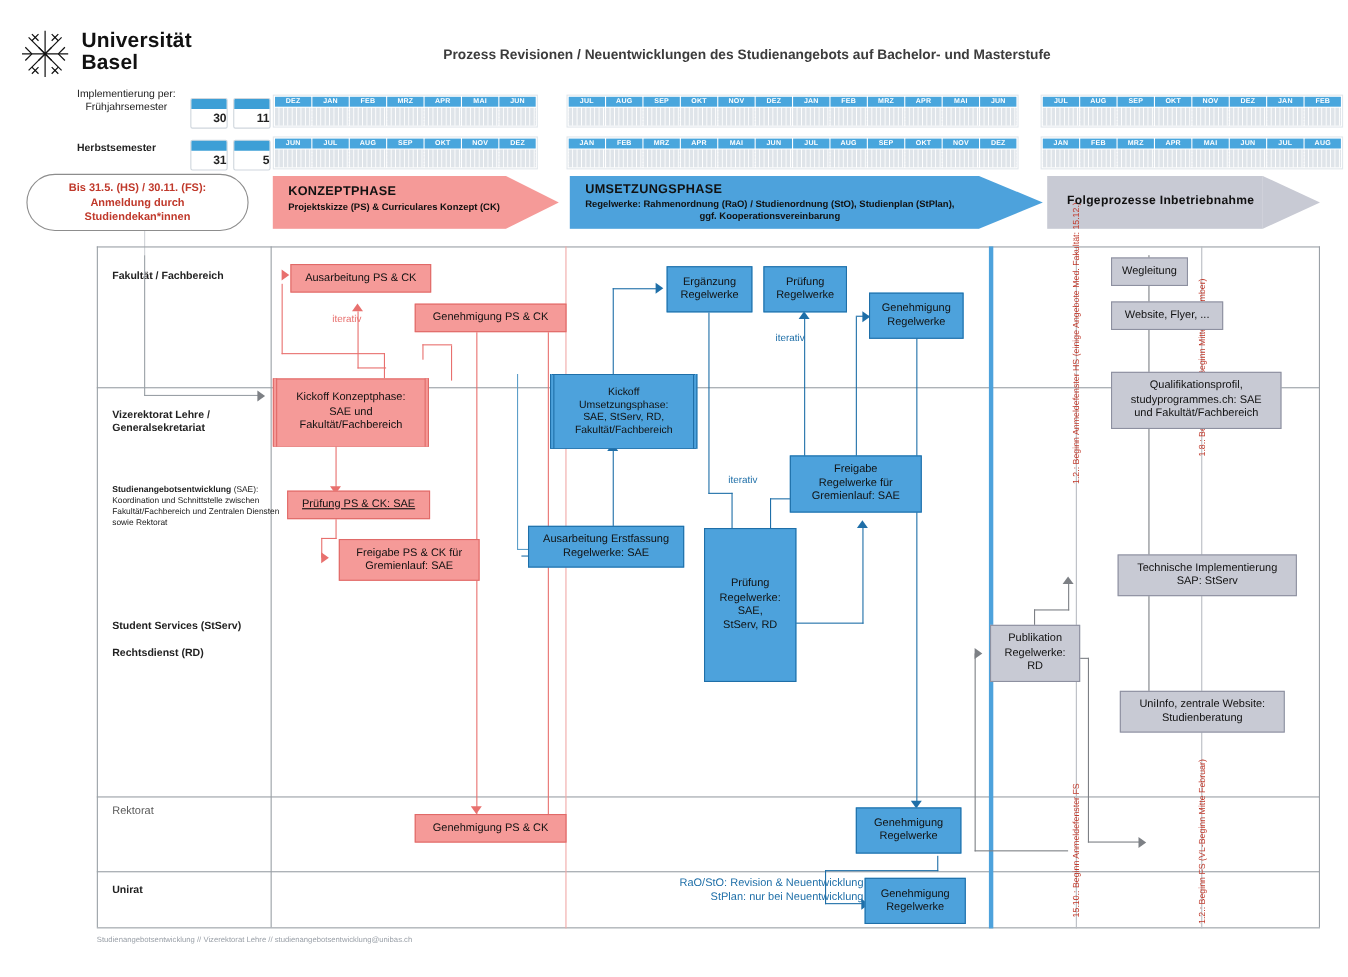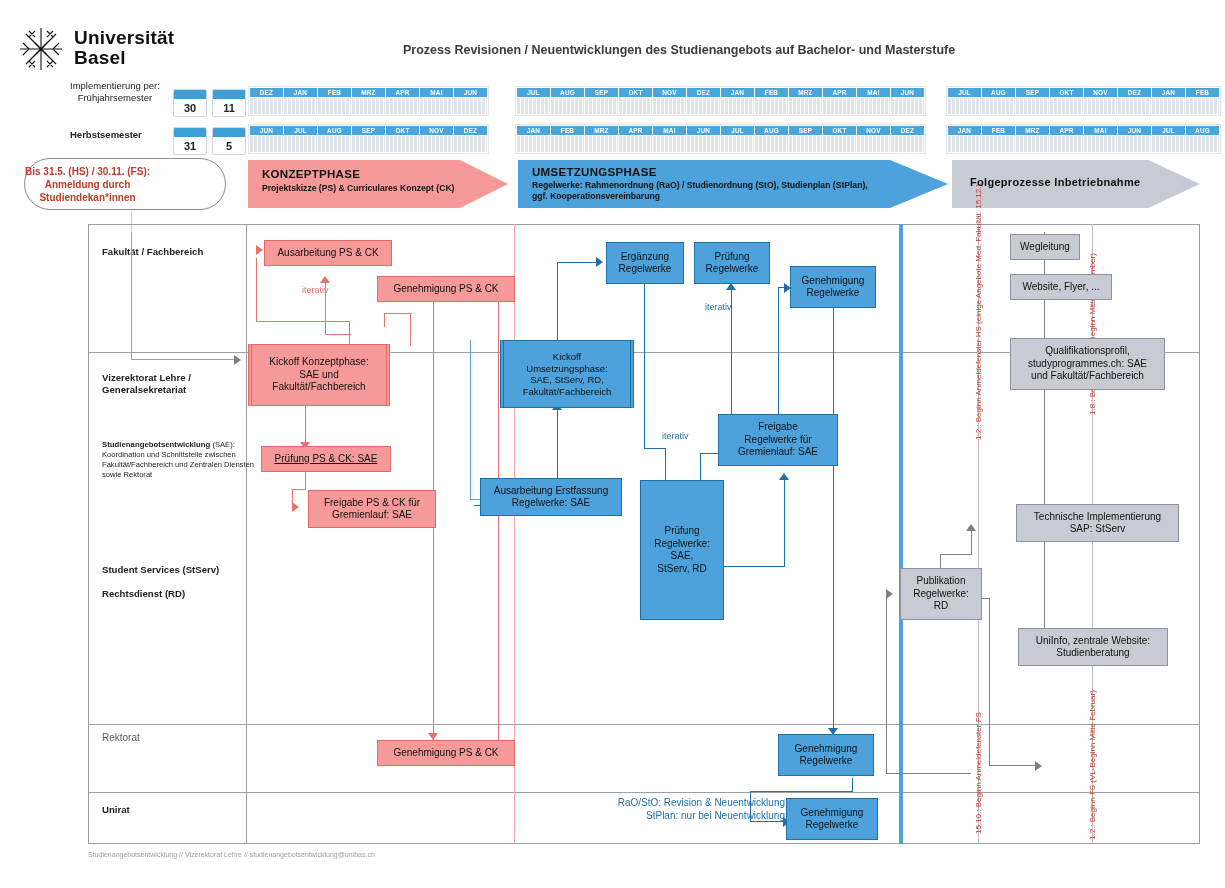--- a/index.html
+++ b/index.html
@@ -12,21 +12,21 @@
   #logo .wordmark{position:absolute;left:56px;top:2px;font-size:19px;font-weight:bold;
       line-height:20px;letter-spacing:.2px;color:#111;}
   #doc-title{left:403px;top:43px;font-size:12.5px;font-weight:bold;color:#3c3c3c;
       white-space:nowrap;}
   #footer-note{left:88px;top:851px;font-size:7px;color:#9aa0a8;white-space:nowrap;}
   
   .impl-label{font-size:9.5px;color:#222;line-height:11.5px;}
   .numbox{position:absolute;width:34px;height:28px;border:1px solid #cfd6dd;
       background:#fff;border-radius:2px;box-sizing:border-box;}
   .numbox .cap{height:9px;background:#3d9fd6;border-radius:1px 1px 0 0;}
-  .numbox .val{height:19px;line-height:19px;text-align:center;font-size:11px;
+  .numbox .val{height:19px;line-height:19px;text-align:right;font-size:11px;
       font-weight:bold;color:#222;}
   
   .monthstrip{position:absolute;display:flex;background:#fff;border:1px solid #e2e7ec;
       box-sizing:border-box;padding:1px;}
   .mcell{width:33px;margin-right:1px;}
   .mcell:last-child{margin-right:0;}
   .mcell .mh{height:9px;background:#49a6dd;color:#fff;font-size:6.4px;font-weight:bold;
       letter-spacing:.2px;text-align:center;line-height:9px;}
   .mcell .mb{height:16px;background:#fff;
       background-image:
@@ -37,21 +37,21 @@
   
   .banner{position:absolute;box-sizing:border-box;}
   .banner .body{position:absolute;left:0;top:0;height:100%;}
   .banner .tip{position:absolute;top:0;width:0;height:0;}
   .banner .txt{position:absolute;left:14px;top:8px;z-index:3;}
   .banner .t1{font-size:11.5px;font-weight:bold;letter-spacing:.3px;color:#111;}
   .banner .t2{font-size:8.6px;font-weight:bold;color:#111;margin-top:3px;line-height:11px;}
   
   #note-anmeldung{left:24px;top:158px;width:202px;height:52px;border:1.2px solid #8d8d8d;
       border-radius:26px;background:#fff;display:flex;align-items:center;
-      justify-content:flex-start;text-align:center;font-size:10px;font-weight:bold;
+      justify-content:center;text-align:center;font-size:10px;font-weight:bold;
       color:#c0392b;line-height:13px;box-sizing:border-box;}
   
   #lanes{left:88px;top:224px;width:1112px;height:620px;}
   .lane-h{position:absolute;left:0;width:1112px;height:1px;background:#9aa0a6;}
   .lane-v{position:absolute;top:0;width:1px;background:#9aa0a6;}
   .lane-label{position:absolute;left:14px;color:#222;}
   .lane-label.b{font-size:9.6px;font-weight:bold;line-height:12px;}
   .lane-label.sm{font-size:7.6px;line-height:10px;width:160px;}
   .lane-label.sm b{font-size:7.8px;}
   
@@ -377,21 +377,21 @@
     <div class="t1">KONZEPTPHASE</div>
     <div class="t2">Projektskizze (PS) &amp; Curriculares Konzept (CK)</div>
   </div>
 </div>
 
 <div class="banner" style="left:518px;top:160px;width:430px;height:48px;">
   <div class="body" style="width:372px;background:#4da2dc;"></div>
   <div class="tip" style="left:372px;border-top:24px solid transparent;border-bottom:24px solid transparent;border-left:58px solid #4da2dc;"></div>
   <div class="txt" style="top:6px;">
     <div class="t1">UMSETZUNGSPHASE</div>
-    <div class="t2" style="margin-top:2px;">Regelwerke: Rahmenordnung (RaO) / Studienordnung (StO), Studienplan (StPlan),<br>ggf. Kooperationsvereinbarung</div>
+    <div class="t2" style="margin-top:2px;text-align:center;">Regelwerke: Rahmenordnung (RaO) / Studienordnung (StO), Studienplan (StPlan),<br>ggf. Kooperationsvereinbarung</div>
   </div>
 </div>
 
 <div class="banner" style="left:952px;top:160px;width:248px;height:48px;">
   <div class="body" style="width:196px;background:#c8cad4;"></div>
   <div class="tip" style="left:196px;border-top:24px solid transparent;border-bottom:24px solid transparent;border-left:52px solid #c8cad4;"></div>
   <div class="txt" style="top:16px;left:18px;">
     <div class="t1" style="font-size:11px;">Folgeprozesse Inbetriebnahme</div>
   </div>
 </div>

